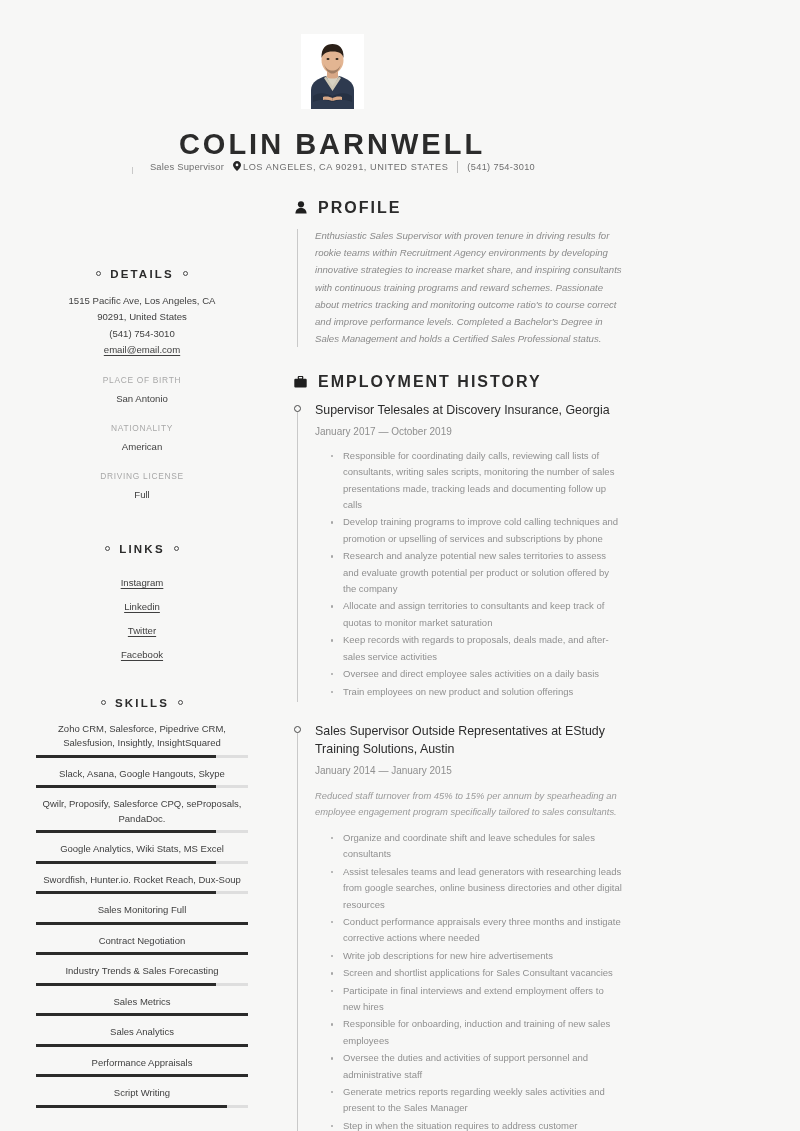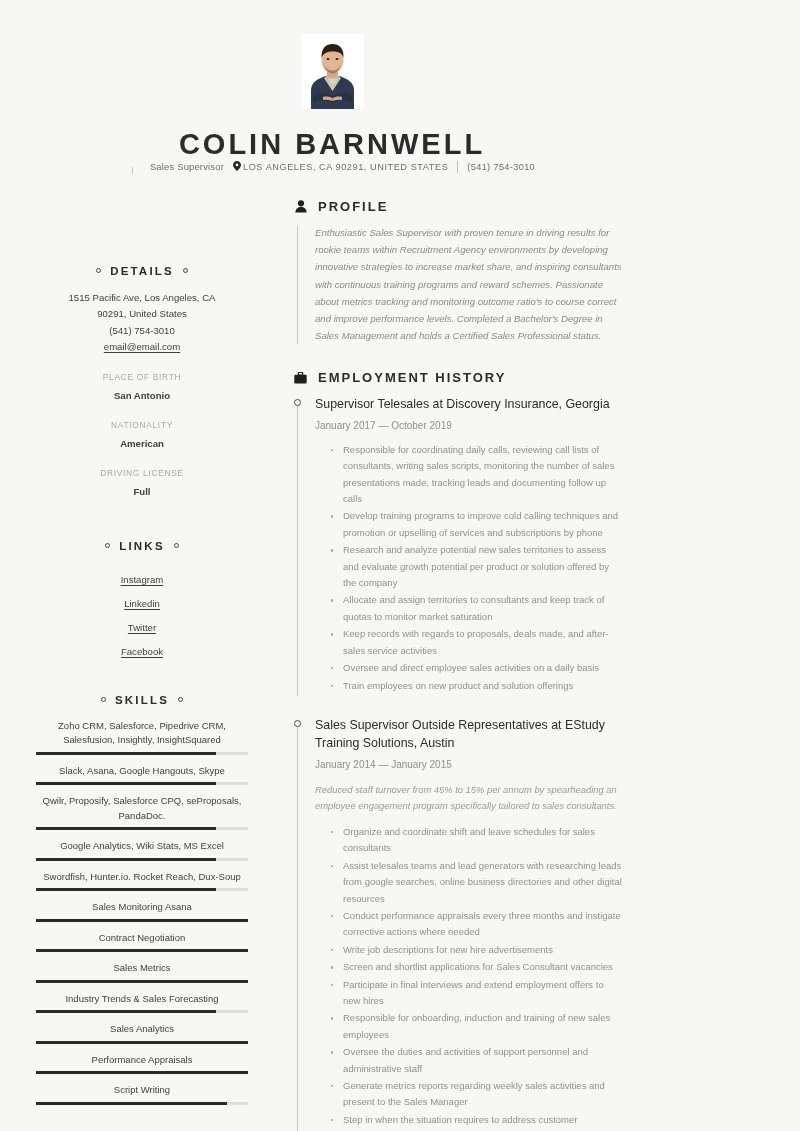--- a/index.html
+++ b/index.html
@@ -46,36 +46,36 @@
     font-size: 11.5px; font-weight: 700; letter-spacing: 2.2px; color: #2b2b2b;
     margin-bottom: 13px;
   }
   .ring { width: 5px; height: 5px; border: 1.3px solid #4a4a4a; border-radius: 50%; display: inline-block; }
   .side-line { font-size: 9.6px; line-height: 16.5px; color: #3f3f3f; }
   .side-line.link, .side-line a { text-decoration: underline; color: #3f3f3f; text-underline-offset: 2px; }
   .side-sub {
     margin-top: 14px; font-size: 8.4px; letter-spacing: .7px;
     color: #a8a8a8; text-transform: uppercase; line-height: 15px;
   }
-  .side-val { font-size: 9.6px; color: #3f3f3f; line-height: 17px; margin-top: 2px; font-weight: bold; }
+  .side-val { font-size: 9.6px; color: #3f3f3f; line-height: 17px; margin-top: 2px; }
   .links-list { margin-top: 16px; }
   .links-list .side-line { line-height: 24px; }
   .block-gap { height: 40px; }
   .block-gap-sm { height: 30px; }
 
   
   .skill { margin-bottom: 9px; }
   .skill-name { font-size: 9.5px; line-height: 14.5px; color: #3f3f3f; padding: 0 2px; }
   .bar { margin-top: 4px; height: 3px; background: #dedede; width: 100%; position: relative; }
   .bar > span { position: absolute; left: 0; top: 0; bottom: 0; background: #2b2b2b; }
 
   
   .sec-head {
     display: flex; align-items: center; gap: 11px;
-    font-size: 13px; font-weight: 700; letter-spacing: 2.0px; color: #2b2b2b;
+    font-size: 16px; font-weight: 700; letter-spacing: 2.0px; color: #2b2b2b;
     margin-bottom: 10px;
   }
   .sec-icon { width: 13px; height: 13px; display: flex; align-items: center; justify-content: center; }
   .rail { position: relative; padding-left: 21px; }
   .rail::before {
     content: ""; position: absolute; left: 3px; top: 2px; bottom: 0; width: 1px; background: #c9c9c9;
   }
   .profile-text {
     font-size: 9.6px; line-height: 17.2px; color: #8a8a8a;
     font-style: italic; font-family: "Liberation Sans", sans-serif;
@@ -226,41 +226,41 @@
               <span style="width: 85%;"></span>
             </div>
           </div>
           <div class="skill">
             <div class="skill-name">Swordfish, Hunter.io. Rocket Reach, Dux-Soup</div>
             <div class="bar">
               <span style="width: 85%;"></span>
             </div>
           </div>
           <div class="skill">
-            <div class="skill-name">Sales Monitoring Asana</div>
+            <div class="skill-name">Sales Monitoring Full</div>
             <div class="bar">
               <span style="width: 100%;"></span>
             </div>
           </div>
           <div class="skill">
             <div class="skill-name">Contract Negotiation</div>
             <div class="bar">
               <span style="width: 100%;"></span>
             </div>
           </div>
           <div class="skill">
+            <div class="skill-name">Industry Trends &amp; Sales Forecasting</div>
+            <div class="bar">
+              <span style="width: 85%;"></span>
+            </div>
+          </div>
+          <div class="skill">
             <div class="skill-name">Sales Metrics</div>
             <div class="bar">
               <span style="width: 100%;"></span>
-            </div>
-          </div>
-          <div class="skill">
-            <div class="skill-name">Industry Trends &amp; Sales Forecasting</div>
-            <div class="bar">
-              <span style="width: 85%;"></span>
             </div>
           </div>
           <div class="skill">
             <div class="skill-name">Sales Analytics</div>
             <div class="bar">
               <span style="width: 100%;"></span>
             </div>
           </div>
           <div class="skill">
             <div class="skill-name">Performance Appraisals</div>

